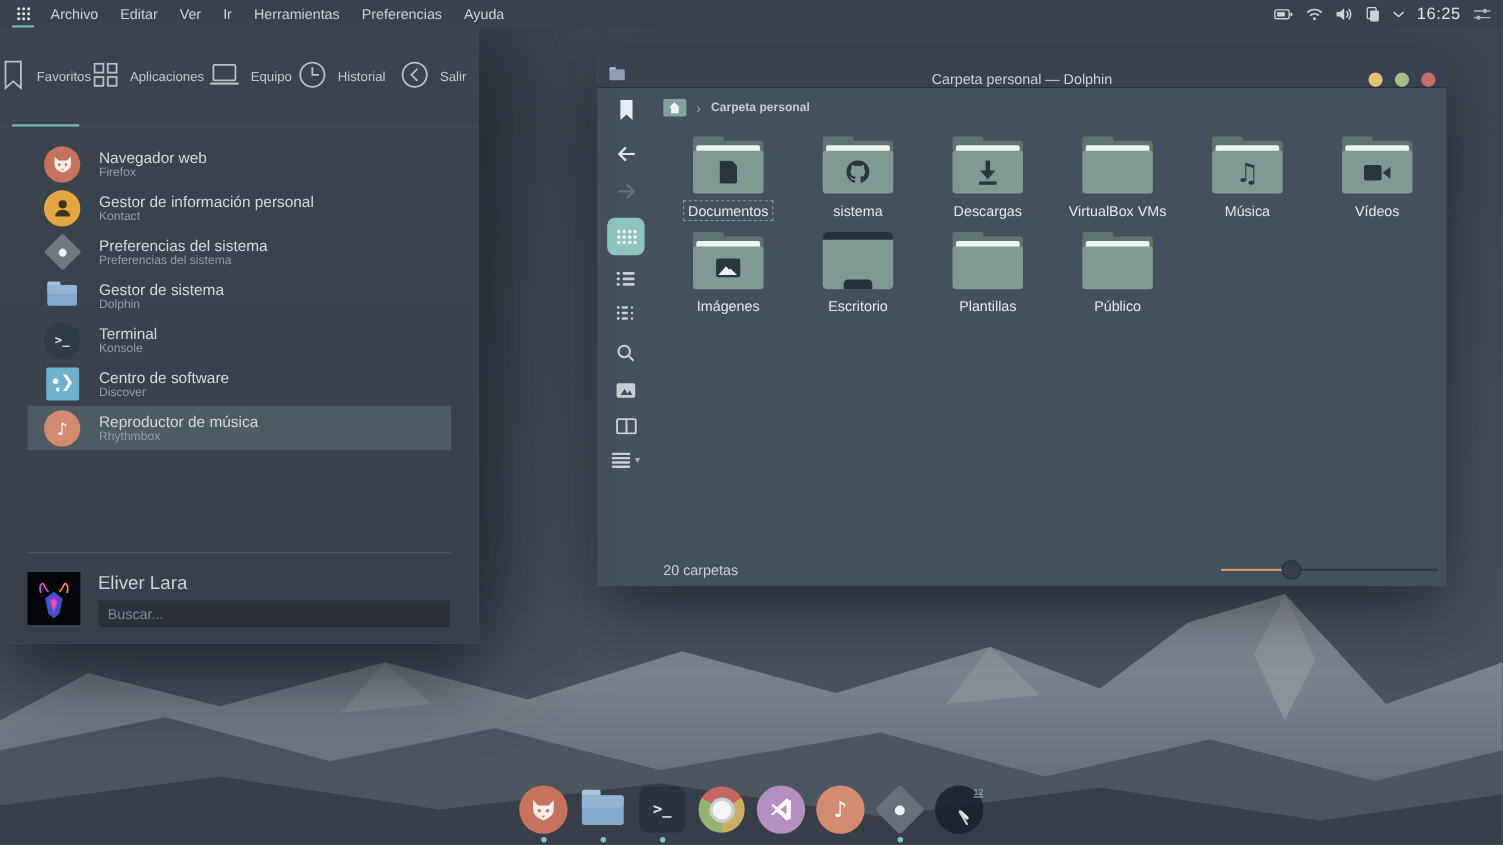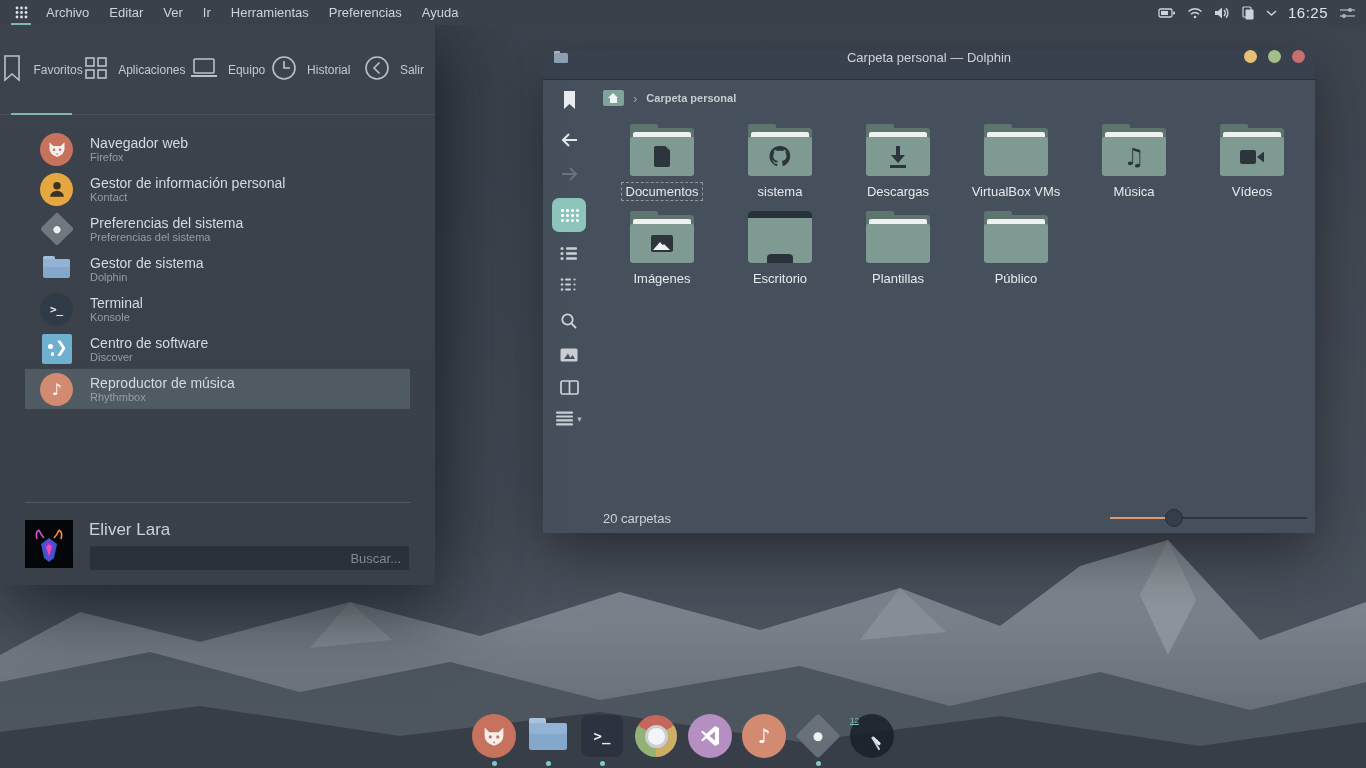--- a/index.html
+++ b/index.html
@@ -51,27 +51,27 @@
   .ic-discover .d2 { position:absolute; left:9px; top:18px; width:3.5px; height:3.5px; border-radius:50%; background:#fff; }
   .ic-rhythm { width:33px; height:33px; background:#d28a70; }
   .ic-rhythm span { color:#fff; font-size:16px; font-family:"DejaVu Sans",sans-serif; }
 
   #launcher-divider { position:absolute; left:25px; right:25px; bottom:82px; border-top:1px solid rgba(255,255,255,0.14); }
   #user-area { position:absolute; left:25px; right:25px; bottom:14px; display:flex; }
   .avatar { width:48px; height:48px; flex:0 0 48px; background:#05060a; overflow:hidden; }
   .user-col { margin-left:16px; flex:1; }
   .user-name { font-size:17px; color:#ccd2d8; margin-bottom:5px; }
   .search-box { width:100%; height:26px; background:rgba(16,20,26,0.35); border:1px solid rgba(255,255,255,0.08);
-    border-radius:2px; color:#cdd2d8; font-size:13px; padding:0 8px; outline:none; caret-color:#e6eaee; font-family:inherit;text-align:right; }
+    border-radius:2px; color:#cdd2d8; font-size:13px; padding:0 8px; outline:none; caret-color:#e6eaee; font-family:inherit; }
   .search-box::placeholder { color:#7f8893; }
 
   
   #dolphin { position:absolute; left:543px; top:50px; width:772px; height:483px; z-index:20;
     background:#46505c; border-radius:4px 4px 0 0; box-shadow:0 22px 60px rgba(15,18,24,0.55); }
-  #titlebar { height:30px; background:#39414e; border-radius:4px 4px 0 0; display:flex; align-items:flex-start;
+  #titlebar { height:30px; background:#39414e; border-radius:4px 4px 0 0; display:flex; align-items:flex-end;
     padding:0 10px; position:relative; border-bottom:1px solid rgba(0,0,0,0.25); }
   #win-title { position:absolute; left:0; right:0; text-align:center; font-size:13px; color:#ced4da; }
   .win-btns { margin-left:auto; display:flex; gap:11px; z-index:2; }
   .wbtn { width:13px; height:13px; border-radius:50%; }
   .wbtn.min { background:#e7c077; } .wbtn.max { background:#a2bf8a; } .wbtn.close { background:#c76f6f; }
 
   #win-body { position:relative; height:423px; display:flex; }
   #side-strip { width:52px; display:flex; flex-direction:column; align-items:center; padding-top:10px; }
   .strip-ic { display:flex; align-items:center; justify-content:center; }
   .view-active { width:34px; height:34px; background:#8dc4bb; border-radius:7px; display:flex; align-items:center; justify-content:center; }
@@ -127,21 +127,21 @@
     background:conic-gradient(from 300deg, #c4685f 0 120deg, #cdae67 120deg 240deg, #93b274 240deg 360deg);
     display:flex; align-items:center; justify-content:center; }
   .d-chrome i { width:17px; height:17px; border-radius:50%; background:#f2f4f5; box-shadow:0 0 0 3px #c9cfd6; }
   .d-vscode { width:44px; height:44px; background:#b58fc1; }
   .d-rhythm { width:44px; height:44px; background:#d28a70; }
   .d-rhythm span { color:#fff; font-size:20px; font-family:"DejaVu Sans",sans-serif; }
   .d-diamond { width:32px; height:32px; background:rgba(108,115,124,0.9); transform:rotate(45deg); border-radius:3px;
     display:flex; align-items:center; justify-content:center; }
   .d-diamond i { width:9px; height:9px; border-radius:50%; background:#eef1f2; }
   .d-clock { width:44px; height:44px; border-radius:50%; background:rgba(24,30,40,0.82); position:relative; }
-  .d-clock .twelve { position:absolute; top:2px; left:0; right:16px; text-align:left; font-size:8px; color:#7fc4ba;text-decoration:underline; }
+  .d-clock .twelve { position:absolute; top:2px; left:0; right:0; text-align:right; font-size:8px; color:#7fc4ba;text-decoration:underline; }
   .d-clock .hh { position:absolute; left:21px; top:12px; width:2.5px; height:11px; background:#e8ecef; transform-origin:bottom center; transform:rotate(132deg); border-radius:2px; }
   .d-clock .mh { position:absolute; left:21px; top:8px; width:2px; height:15px; background:#cdd3d9; transform-origin:bottom center; transform:rotate(150deg); border-radius:2px; }
 </style>
 </head>
 <body>
 
 <div id="wallpaper">
   <svg width="1366" height="768" viewBox="0 0 1366 768">
     <defs>
       <linearGradient id="sky" x1="0" y1="0" x2="0" y2="1">

